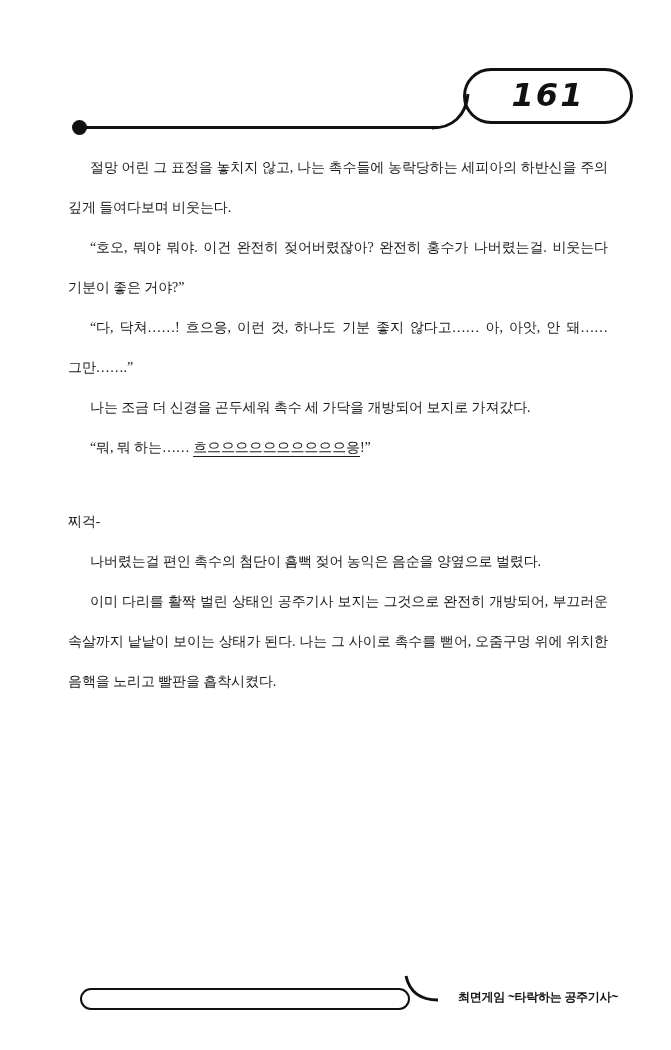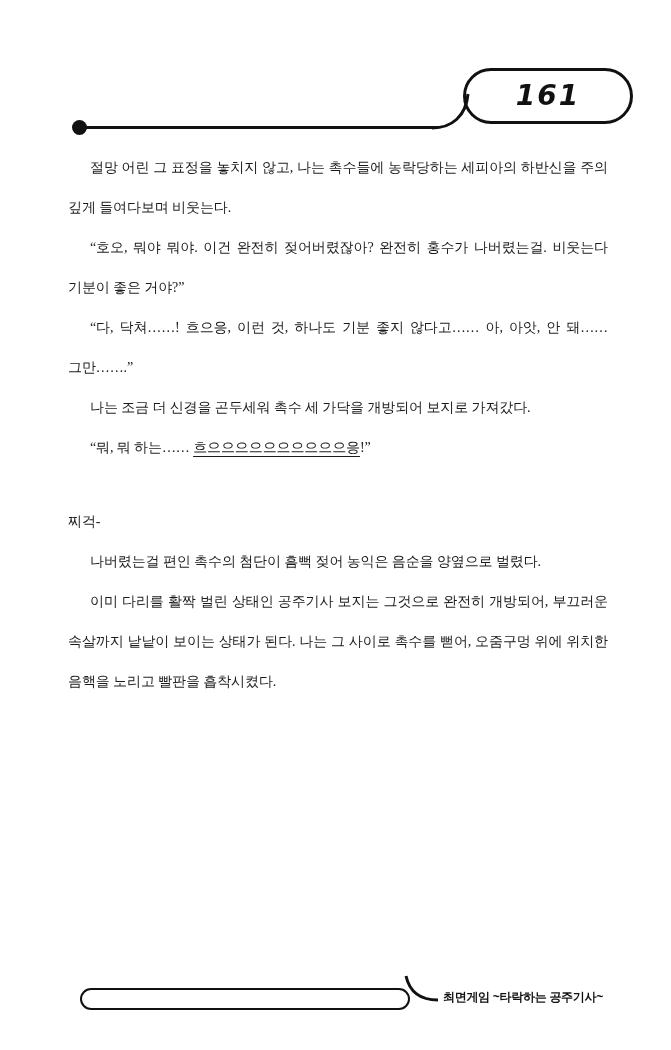--- a/index.html
+++ b/index.html
@@ -34,21 +34,21 @@
   }
   .page-num-text {
     position: absolute;
     inset: 0;
     display: flex;
     align-items: center;
     justify-content: center;
     font-family: "DejaVu Sans", sans-serif;
     font-style: italic;
     font-weight: bold;
-    font-size: 28px;
+    font-size: 32px;
     letter-spacing: 2px;
     color: #111;
     padding-bottom: 2px;
     box-sizing: border-box;
   }
 
   
   .header-rule {
     position: absolute;
     top: 126px;
@@ -119,20 +119,21 @@
     left: 404px;
     bottom: 48px;
     width: 36px;
     height: 30px;
   }
   .footer-title {
     position: absolute;
     right: 38px;
     bottom: 44px;
     width: 190px;
+    text-align: center;
     font-family: "Liberation Sans", sans-serif;
     font-size: 12px;
     font-weight: bold;
     color: #111;
     letter-spacing: -0.3px;
   }
 </style>
 </head>
 <body>
 

